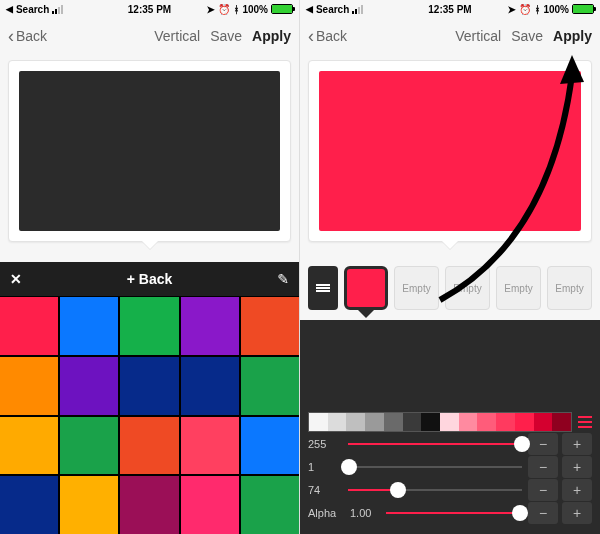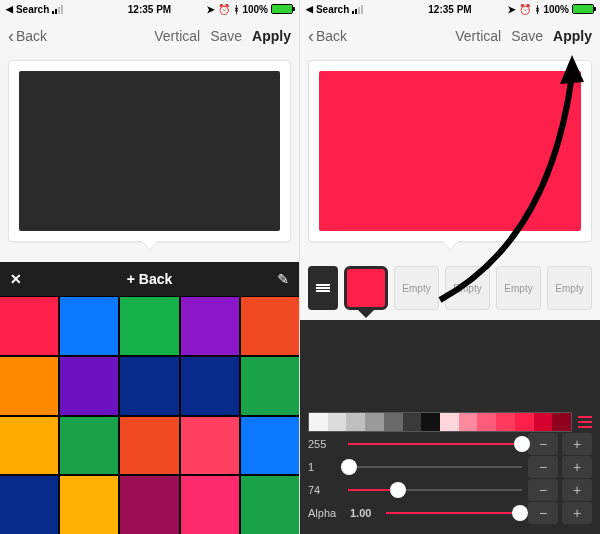--- a/index.html
+++ b/index.html
@@ -65,21 +65,21 @@
   .slider-row .lab{ width:34px; color:#ccc; font-size:11px; }
   .track{ flex:1; height:20px; position:relative; }
   .track:before{content:"";position:absolute;left:0;right:0;top:9px;height:2px;background:#555;}
   .fill{position:absolute;left:0;top:9px;height:2px;background:#ff1f4b;}
   .thumb{position:absolute;top:2px;width:16px;height:16px;border-radius:50%;background:#fff;transform:translateX(-50%);}
   .btn-pm{ width:30px; height:22px; background:#3c3c3c; border-radius:3px; color:#bbb; display:flex;align-items:center;justify-content:center; font-size:14px;}
   .btn-pair{ display:flex; gap:4px;}
 
   .alpha-row{ display:flex; align-items:center; gap:8px; color:#ccc; font-size:11px;}
   .alpha-row .lab{ width:34px;}
-  .alpha-row .val{ width:28px;font-weight:bold;}
+  .alpha-row .val{ width:28px;}
 
   
   .overlay{ position:absolute; pointer-events:none; }
 </style>
 </head>
 <body>
 
 <div class="row">
 
   <div class="phone">

